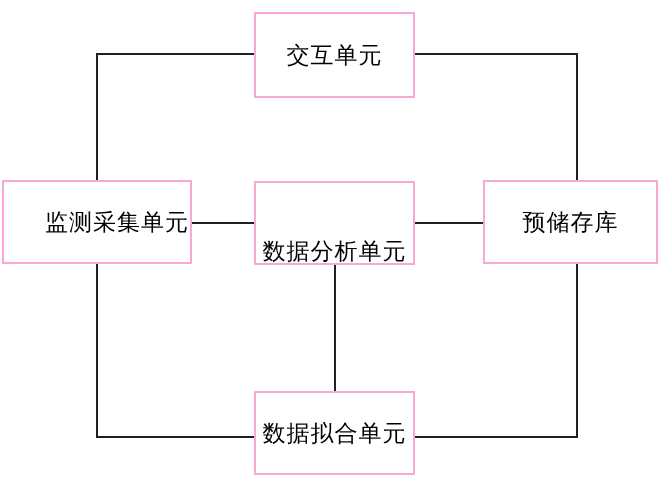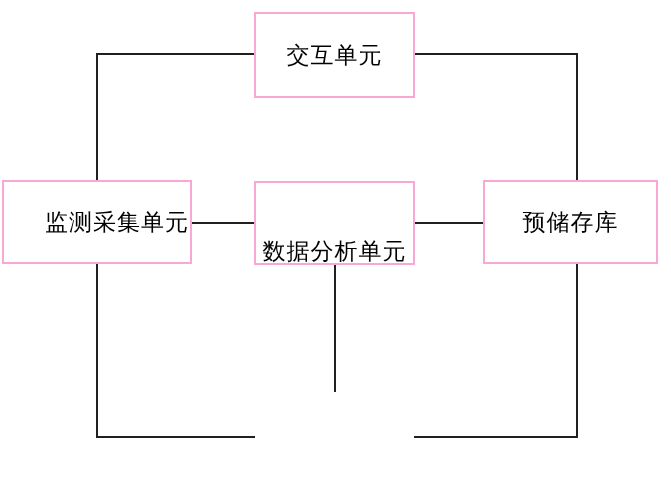--- a/index.html
+++ b/index.html
@@ -73,14 +73,17 @@
   </div>
 
   <div class="node-box" style="left:254px; top:181px; width:161px; height:84px;align-items:flex-end;">
     <span class="node-label">数据分析单元</span>
   </div>
 
   <div class="node-box" style="left:483px; top:180px; width:175px; height:84px;">
     <span class="node-label">预储存库</span>
   </div>
 
+  <div class="node-box" style="left:254px; top:391px; width:161px; height:84px;">
+    <span class="node-label">数据拟合单元</span>
+  </div>
 
 </div>
 
 </body></html>

